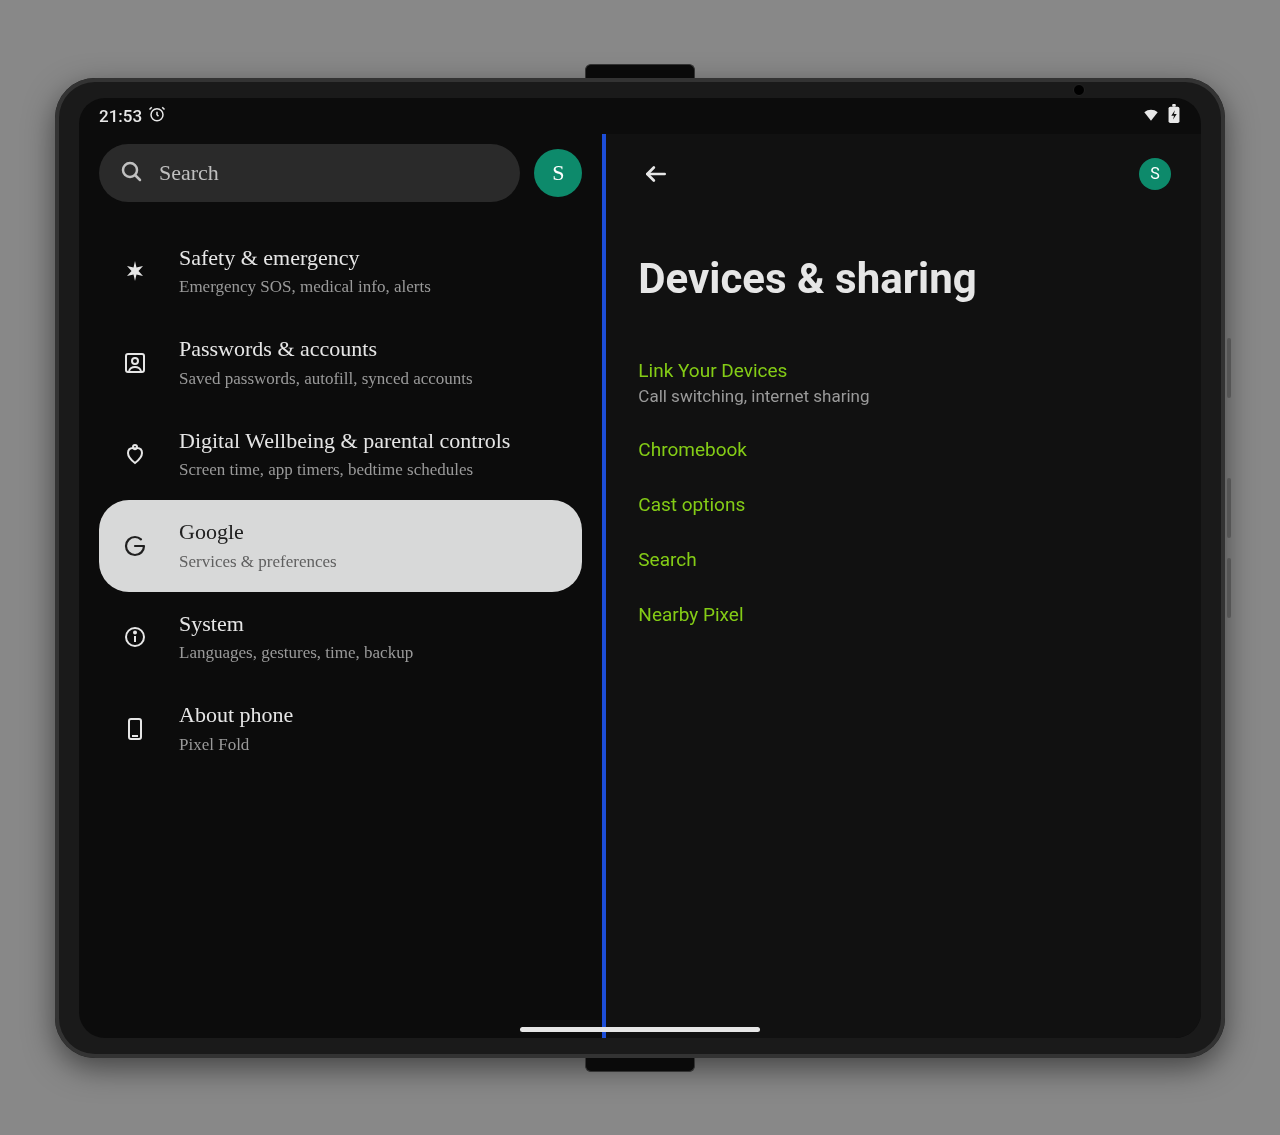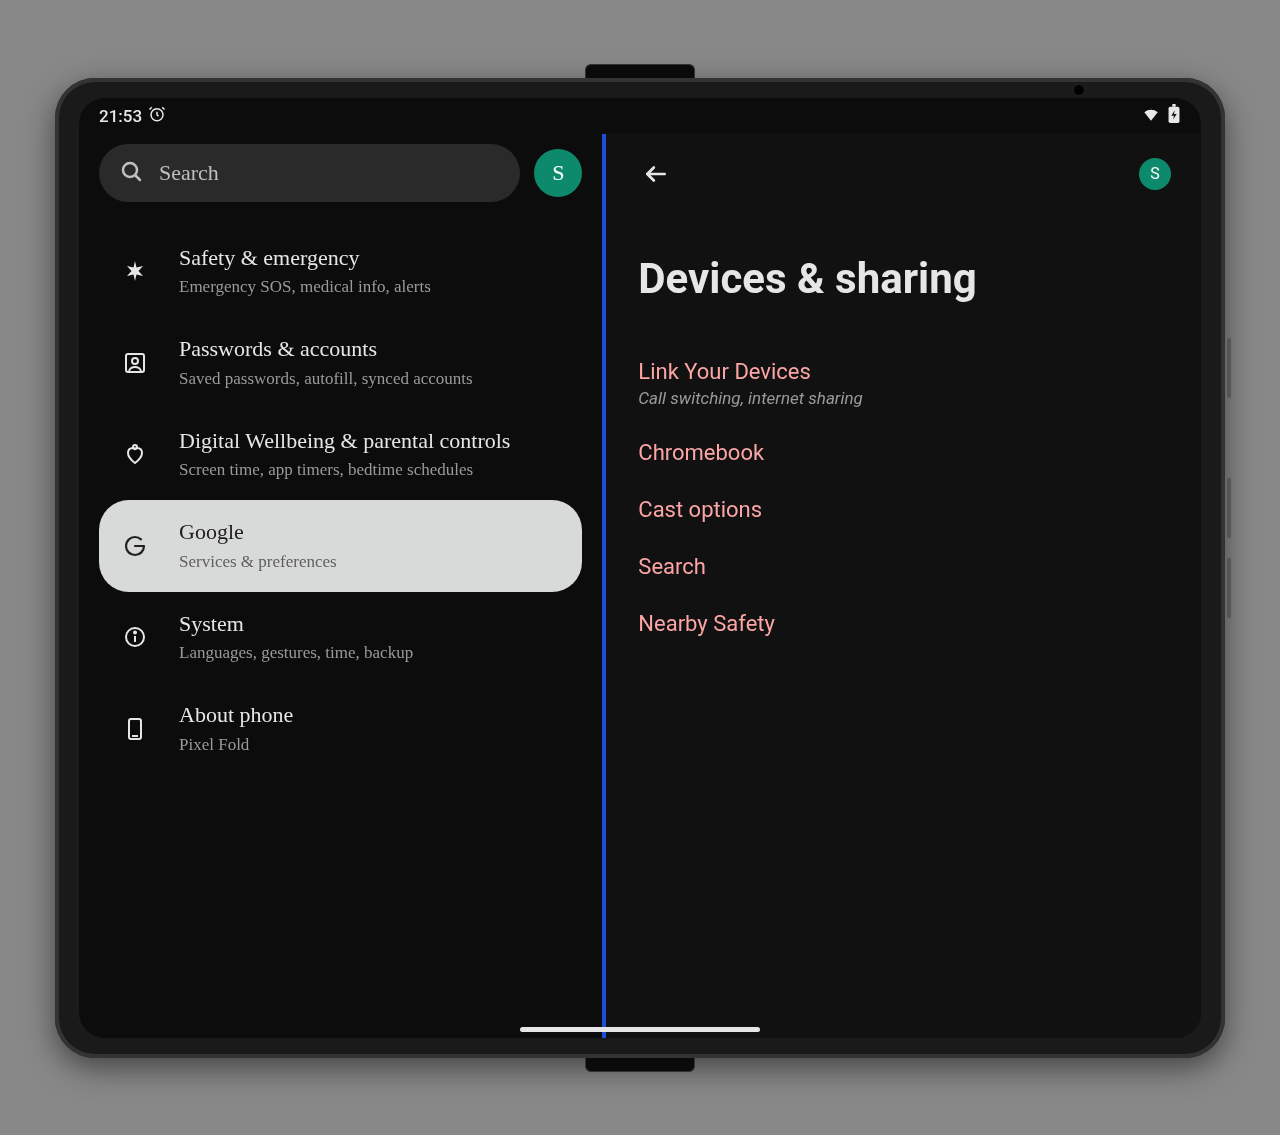--- a/index.html
+++ b/index.html
@@ -141,22 +141,22 @@
     color: #e6e6e6;
     margin-top: 50px;
     margin-bottom: 40px;
     margin-left: 2px;
   }
   .detail-list { display:flex; flex-direction:column; gap:0; }
   .detail-item {
     padding: 16px 2px;
     cursor:pointer;
   }
-  .detail-item .dtitle { font-size:22px; color:#fca5a5; font-weight:400; }
-  .detail-item .dsub { font-size:17px; color:#9a9a9a; margin-top:4px;font-style:italic; }
+  .detail-item .dtitle { font-size:19px; color:#84cc16; font-weight:400; }
+  .detail-item .dsub { font-size:17px; color:#9a9a9a; margin-top:4px; }
   .nav-pill {
     position:absolute;
     bottom: 6px;
     left: 50%;
     transform: translateX(-50%);
     width: 240px;
     height: 5px;
     background: #e6e6e6;
     border-radius: 3px;
   }
@@ -359,21 +359,21 @@
             <div class="detail-item">
               <div class="dtitle">Chromebook</div>
             </div>
             <div class="detail-item">
               <div class="dtitle">Cast options</div>
             </div>
             <div class="detail-item">
               <div class="dtitle">Search</div>
             </div>
             <div class="detail-item">
-              <div class="dtitle">Nearby Safety</div>
+              <div class="dtitle">Nearby Pixel</div>
             </div>
           </div>
       </div>
 
     </div>
 
     <div class="nav-pill"></div>
 
   </div>
 </div>

